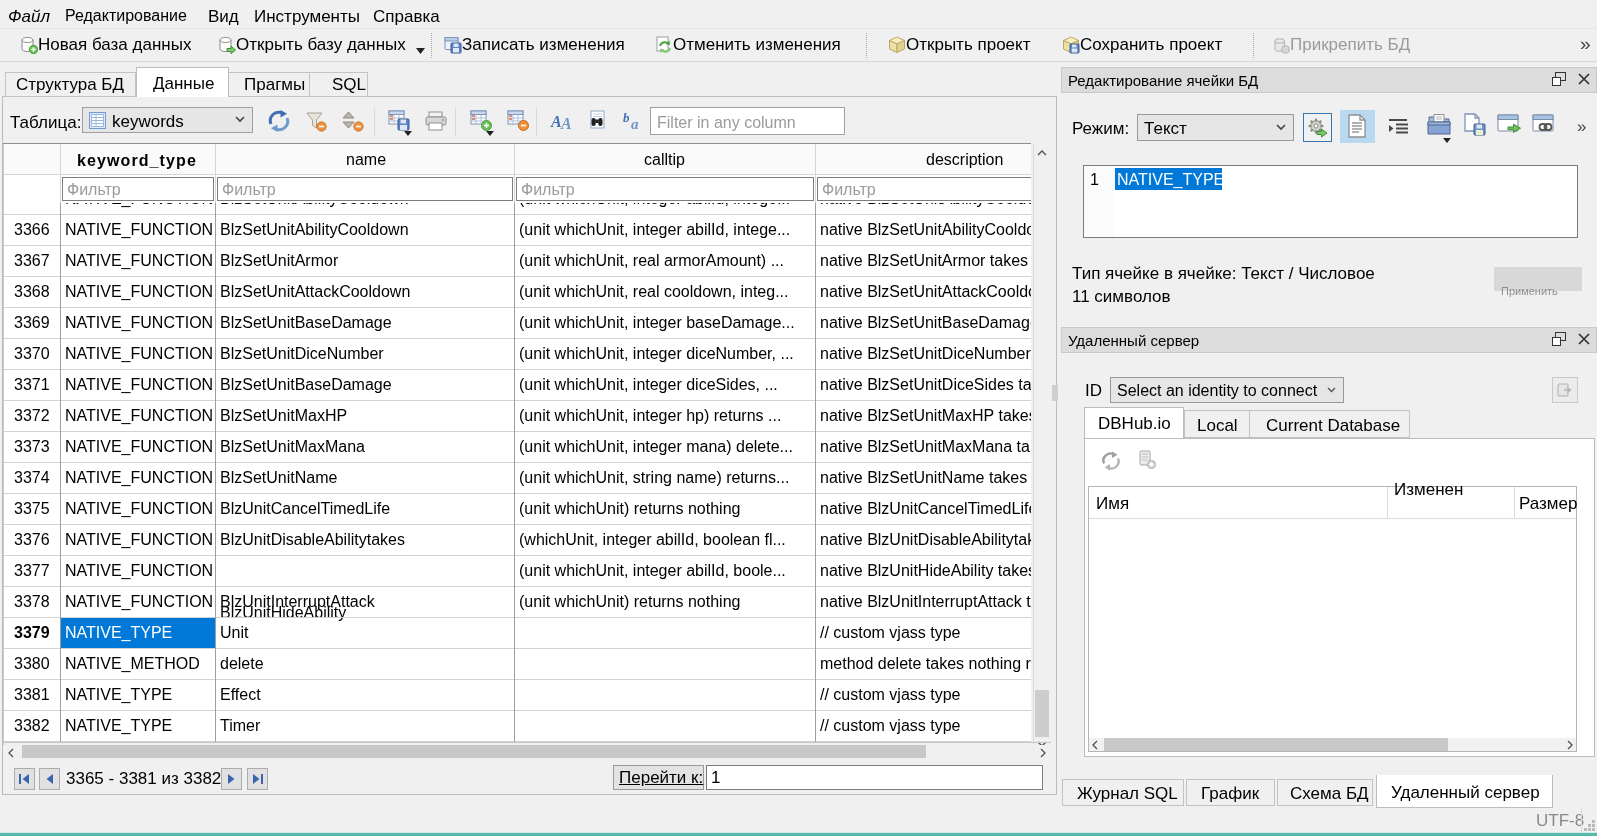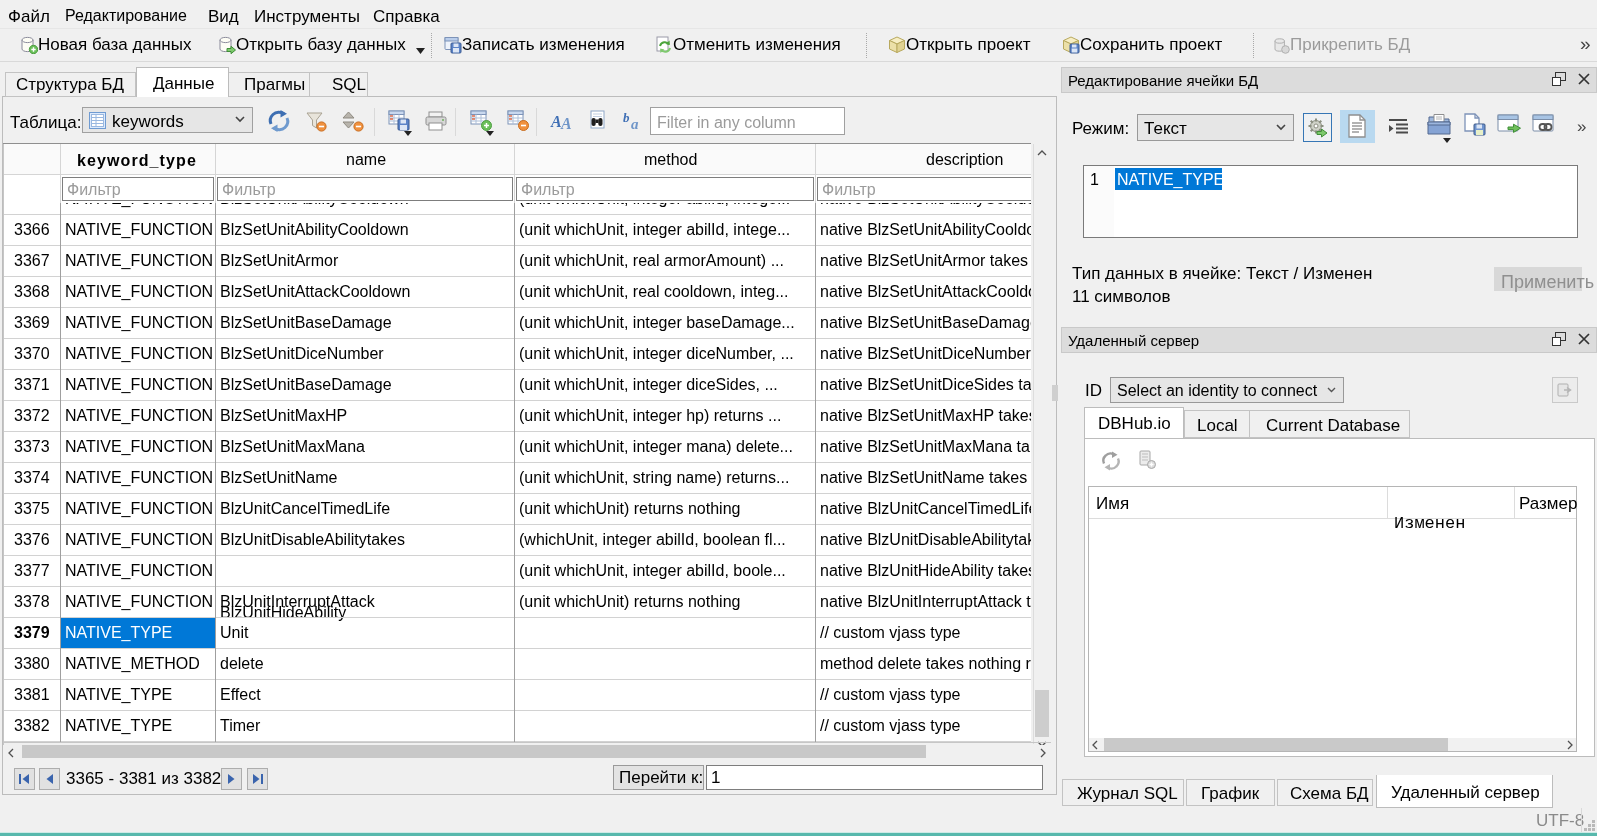--- a/index.html
+++ b/index.html
@@ -9,21 +9,21 @@
   .ab { position:absolute; }
   .txt { white-space:nowrap; }
   .g { color:#9b9b9b; }
   .f16 { font-size:16px; }
   svg { display:block; }
 </style>
 </head>
 <body>
 
 <div class="ab" style="left:0;top:0;width:1597px;height:28px;background:#f0f0f0;"></div>
-<div class="ab txt" style="left:8px;top:7px;">Файл</div>
+<div class="ab txt" style="left:8px;top:7px;font-style:italic;">Файл</div>
 <div class="ab txt f16" style="left:65px;top:7px;">Редактирование</div>
 <div class="ab txt" style="left:208px;top:7px;">Вид</div>
 <div class="ab txt" style="left:254px;top:7px;">Инструменты</div>
 <div class="ab txt" style="left:373px;top:7px;">Справка</div>
 
 <div class="ab" style="left:0;top:28px;width:1597px;height:34px;background:#f0f0f0;border-top:1px solid #e6e6e6;border-bottom:1px solid #d9d9d9;"></div>
 <div class="ab" style="left:20px;top:36px;width:18px;height:18px;">
     <svg width="18" height="18" viewBox="0 0 18 18">
       <path d="M2 4 v9 a5.5 2.6 0 0 0 11 0 v-9" fill="#fdfdf5" stroke="#8a8a9a"></path>
       <ellipse cx="7.5" cy="4" rx="5.5" ry="2.6" fill="#fdfdf5" stroke="#8a8a9a"></ellipse>
@@ -219,21 +219,21 @@
       <text x="9" y="19" font-family="Liberation Serif" font-weight="bold" font-style="italic" font-size="15" fill="#6f95c8">a</text>
     </svg>
   </div>
 <div class="ab" style="left:650px;top:107px;width:195px;height:28px;border:1px solid #a0a0a0;background:#fff;"></div>
 <div class="ab txt g f16" style="left:657px;top:114px;">Filter in any column</div>
 
 <div class="ab" style="left:3px;top:143px;width:1028px;height:1px;background:#8f8f8f;"></div>
 <div class="ab" style="left:3px;top:144px;width:1028px;height:31px;background:#fafafa;border-bottom:1px solid #d5d5d5;"></div>
 <div class="ab txt f16" style="left:77px;top:152px;font-weight:bold;letter-spacing:1.1px;">keyword_type</div>
 <div class="ab txt f16" style="left:346px;top:151px;">name</div>
-<div class="ab txt f16" style="left:644px;top:151px;">method</div>
+<div class="ab txt f16" style="left:644px;top:151px;">calltip</div>
 <div class="ab txt f16" style="left:926px;top:151px;">description</div>
 
 <div class="ab" style="left:3px;top:175px;width:1028px;height:28px;background:#fff;"></div>
 <div class="ab" style="left:62px;top:177px;width:152px;height:24px;border:1px solid #7d7d7d;background:#fff;z-index:2;"></div>
 <div class="ab txt g f16" style="left:67px;top:181px;z-index:3;">Фильтр</div>
 <div class="ab" style="left:217px;top:177px;width:296px;height:24px;border:1px solid #7d7d7d;background:#fff;z-index:2;"></div>
 <div class="ab txt g f16" style="left:222px;top:181px;z-index:3;">Фильтр</div>
 <div class="ab" style="left:516px;top:177px;width:298px;height:24px;border:1px solid #7d7d7d;background:#fff;z-index:2;"></div>
 <div class="ab txt g f16" style="left:521px;top:181px;z-index:3;">Фильтр</div>
 <div class="ab" style="left:817px;top:177px;width:214px;height:24px;border:1px solid #7d7d7d;border-right:none;background:#fff;z-index:2;"></div>
@@ -435,21 +435,21 @@
       <path d="M6 5 L12.5 10 L6 15 Z" fill="#3a64ad"></path>
     </svg>
   </div>
 <div class="ab" style="left:247px;top:768px;width:21px;height:22px;border:1px solid #adadad;background:#e1e1e1;">
     <svg width="19" height="20">
       <path d="M5 5 L11.5 10 L5 15 Z" fill="#3a64ad"></path>
       <path d="M14 5 v10" stroke="#3a64ad" stroke-width="2"></path>
     </svg>
   </div>
 <div class="ab" style="left:613px;top:765px;width:91px;height:25px;border:1px solid #9a9a9a;background:#e3e3e3;"></div>
-<div class="ab txt" style="left:619px;top:768px;">Перейти к:</div>
+<div class="ab txt" style="left:619px;top:768px;text-decoration:underline;">Перейти к:</div>
 <div class="ab" style="left:706px;top:765px;width:337px;height:25px;border:1px solid #7d7d7d;background:#fff;"></div>
 <div class="ab txt" style="left:711px;top:768px;">1</div>
 
 <div class="ab" style="left:1052px;top:385px;width:6px;height:16px;background:#cfcfcf;"></div>
 
 <div class="ab" style="left:1061px;top:67px;width:536px;height:26px;background:#dcdcdc;border:1px solid #c9c9c9;"></div>
 <div class="ab txt" style="left:1068px;top:72px;font-size:15px;">Редактирование ячейки БД</div>
 <div class="ab" style="left:1552px;top:72px;width:14px;height:14px;">
     <svg width="14" height="14">
       <rect x="3.5" y="0.5" width="10" height="8" fill="none" stroke="#333"></rect>
@@ -535,24 +535,24 @@
     </svg>
   </div>
 <div class="ab txt" style="left:1577px;top:117px;color:#444;font-size:17px;">»</div>
 
 <div class="ab" style="left:1083px;top:165px;width:495px;height:73px;border:1px solid #7a7a7a;background:#fff;"></div>
 <div class="ab" style="left:1084px;top:166px;width:30px;height:71px;background:#fbfbfb;"></div>
 <div class="ab txt f16" style="left:1090px;top:171px;">1</div>
 <div class="ab" style="left:1115px;top:168px;width:107px;height:22px;background:#0078d7;"></div>
 <div class="ab txt f16" style="left:1117px;top:171px;color:#fff;">NATIVE_TYPE</div>
 
-<div class="ab txt" style="left:1072px;top:264px;">Тип данных в ячейке: Текст / Изменен</div>
+<div class="ab txt" style="left:1072px;top:264px;">Тип ячейке в ячейке: Текст / Числовое</div>
 <div class="ab txt" style="left:1072px;top:287px;">11 символов</div>
 <div class="ab" style="left:1494px;top:267px;width:88px;height:24px;background:#d8d8d8;"></div>
-<div class="ab txt" style="left:1501px;top:272px;color:#8f8f8f;font-size:18px;">Применить</div>
+<div class="ab txt" style="left:1501px;top:285px;color:#8f8f8f;font-size:11px;">Применить</div>
 
 <div class="ab" style="left:1061px;top:327px;width:536px;height:26px;background:#dcdcdc;border:1px solid #c9c9c9;"></div>
 <div class="ab txt" style="left:1068px;top:332px;font-size:15px;">Удаленный сервер</div>
 <div class="ab" style="left:1552px;top:332px;width:14px;height:14px;">
     <svg width="14" height="14">
       <rect x="3.5" y="0.5" width="10" height="8" fill="none" stroke="#333"></rect>
       <rect x="0.5" y="5.5" width="8" height="8" fill="#fff" stroke="#333"></rect>
     </svg>
   </div>
 <div class="ab" style="left:1577px;top:332px;width:14px;height:14px;">
@@ -600,21 +600,21 @@
       <circle cx="14.5" cy="14.5" r="4" fill="#dcdcdc" stroke="#a8a8a8"></circle>
       <path d="M14.5 12.5 v4 M12.5 14.5 h4" stroke="#fff" stroke-width="1.3"></path>
     </svg>
   </div>
 
 <div class="ab" style="left:1088px;top:486px;width:489px;height:266px;border:1px solid #b5b5b5;background:#fff;"></div>
 <div class="ab" style="left:1089px;top:518px;width:487px;height:1px;background:#dcdcdc;"></div>
 <div class="ab" style="left:1387px;top:487px;width:1px;height:31px;background:#dcdcdc;"></div>
 <div class="ab" style="left:1514px;top:487px;width:1px;height:31px;background:#dcdcdc;"></div>
 <div class="ab txt" style="left:1096px;top:494px;">Имя</div>
-<div class="ab txt" style="left:1394px;top:514px;font-family:Liberation Mono, monospace;">Изменен</div>
+<div class="ab txt" style="left:1394px;top:480px;">Изменен</div>
 <div class="ab txt" style="left:1519px;top:494px;">Размер</div>
 
 <div class="ab" style="left:1089px;top:738px;width:487px;height:13px;background:#f1f1f1;"></div>
 <div class="ab" style="left:1092px;top:740px;width:6px;height:10px;">
     <svg width="6" height="10">
       <path d="M5 1 L1 5 L5 9" stroke="#505050" stroke-width="1.3" fill="none"></path>
     </svg>
   </div>
 <div class="ab" style="left:1104px;top:738px;width:344px;height:13px;background:#c9c9c9;"></div>
 <div class="ab" style="left:1567px;top:740px;width:6px;height:10px;">

